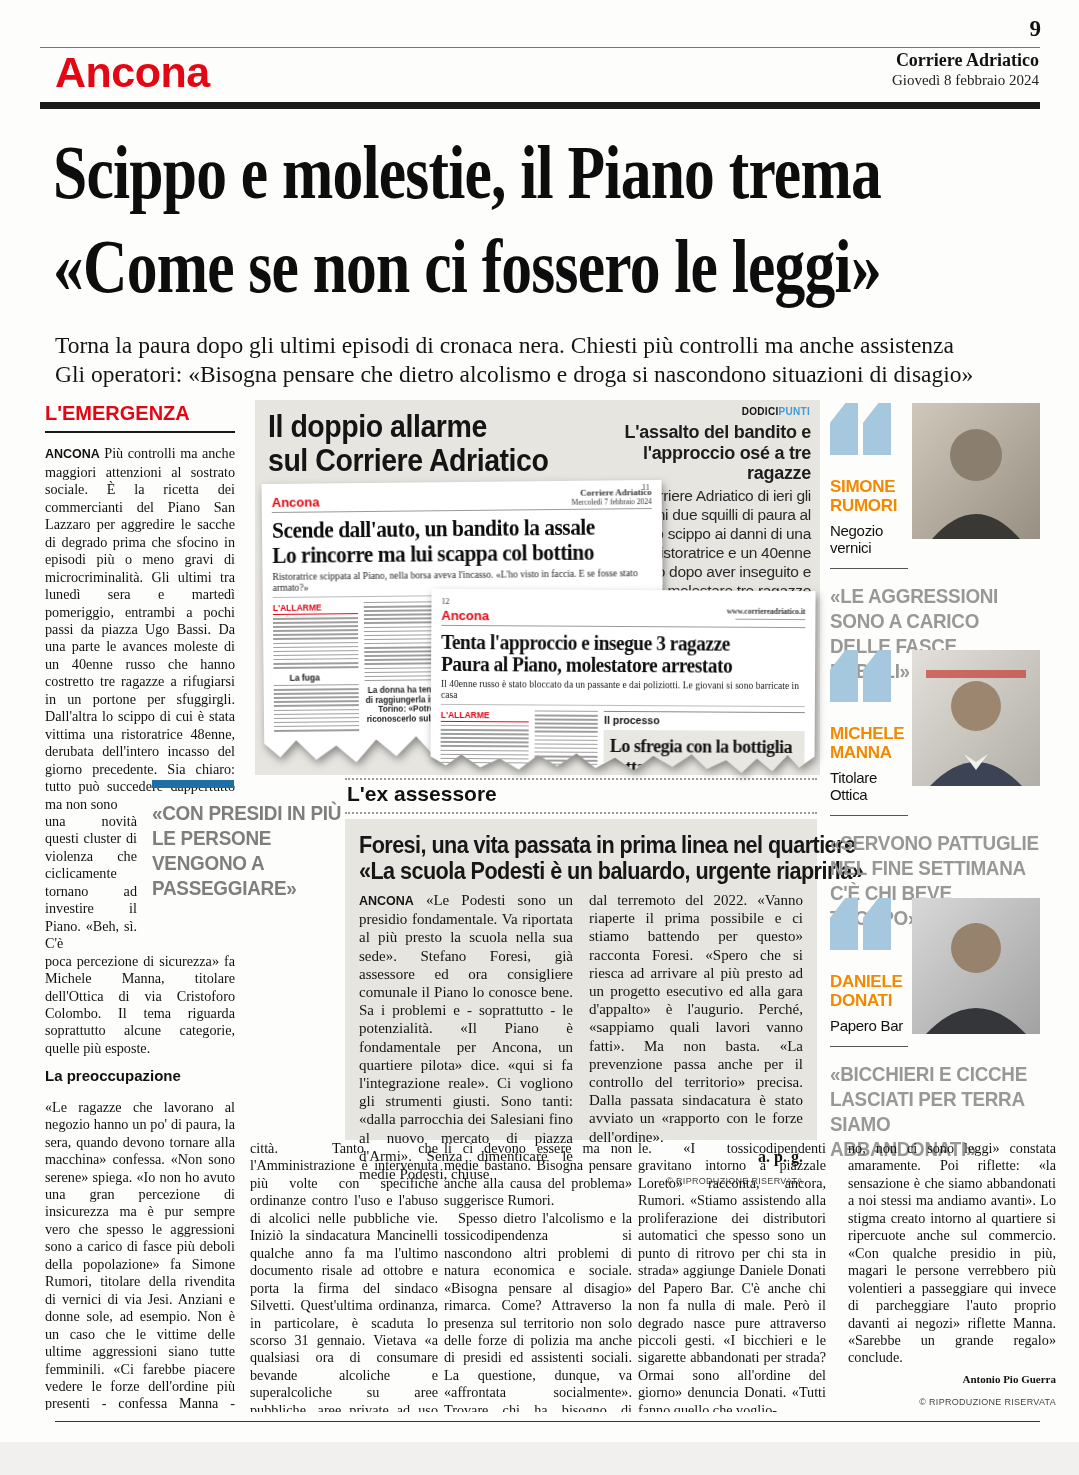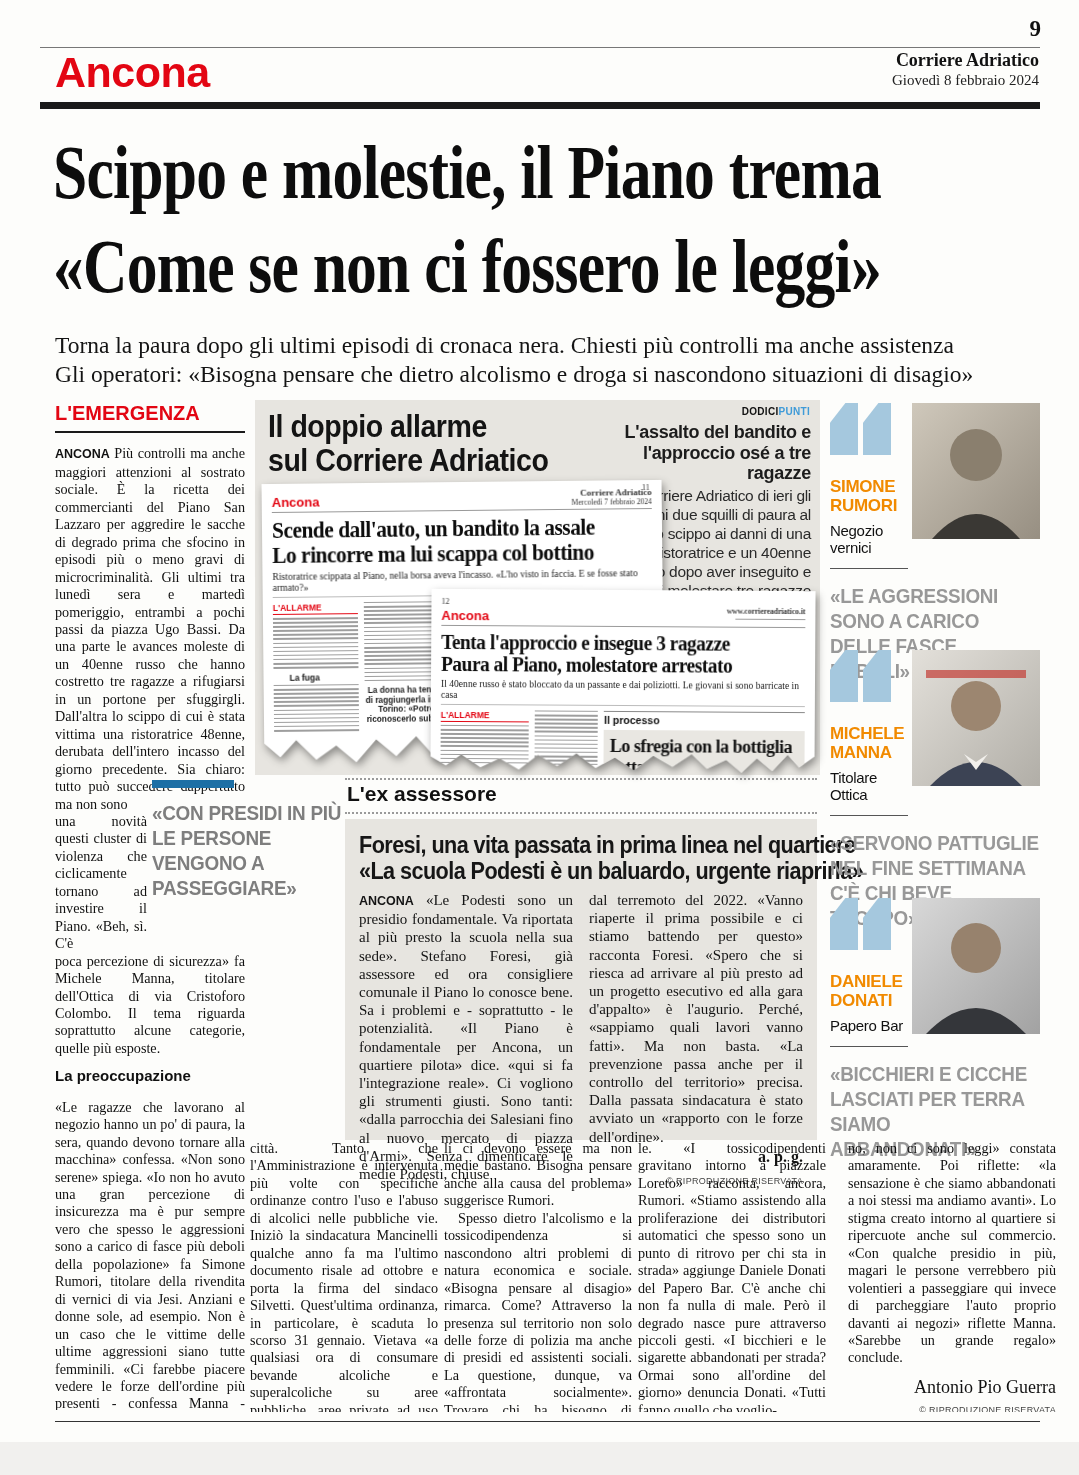--- a/index.html
+++ b/index.html
@@ -22,21 +22,21 @@
   #masthead-rule{left:40px;top:102px;width:1000px;height:7px;background:#1a1a1a;}
   
   .hl{left:53px;font-weight:bold;font-size:77px;letter-spacing:-1px;color:#0d0d0d;}
   .hl .cond{transform:scaleX(.8);}
   #headline-1{top:128px;}
   #headline-2{top:222px;}
   .standfirst{left:55px;font-size:23.5px;color:#141414;}
   #standfirst-1{top:332px;}
   #standfirst-2{top:361px;}
   
-  #left-col{left:55px;top:405px;width:190px;height:1005px;overflow:hidden;font-size:14.2px;line-height:17.45px;}
+  #left-col{left:45px;top:405px;width:190px;height:1005px;overflow:hidden;font-size:14.2px;line-height:17.45px;}
   #emergency-kicker{font-family:"Liberation Sans",sans-serif;color:#e30613;font-weight:bold;font-size:20px;
         border-bottom:2px solid #1a1a1a;padding-bottom:9px;margin-bottom:12px;}
   #left-col p{margin:0;}
   .dateline{font-family:"Liberation Sans",sans-serif;font-weight:bold;font-size:12.5px;}
   .pq-spacer{float:right;width:98px;height:122px;}
   .clear{clear:both;}
   .inner-subhead{font-family:"Liberation Sans",sans-serif;font-weight:bold;font-size:15px;margin:10px 0 14px 0;}
   
   #pull-quote{left:152px;top:780px;width:200px;}
   #pull-quote-bar{width:82px;height:8px;background:#1d6fa5;margin-bottom:12px;}
@@ -110,21 +110,21 @@
   .q-photo{position:absolute;right:0;top:0;width:128px;height:136px;overflow:hidden;}
   .q-photo svg{display:block;}
   .q-text{font-family:"Liberation Sans",sans-serif;font-weight:bold;font-size:20.5px;line-height:25px;color:#989898;
         margin-top:14px;letter-spacing:-.3px;transform:scaleX(.92);transform-origin:0 0;width:228px;}
   
   .bot-col{position:absolute;top:1140px;height:272px;overflow:hidden;font-size:14.2px;line-height:17.45px;}
   #bot-1{left:250px;width:188px;} #bot-2{left:444px;width:188px;}
   #bot-3{left:638px;width:188px;} #bot-4{left:848px;width:208px;}
   .bot-col p{margin:0;}
   .indent{text-indent:14px;}
-  #article-signature{text-align:right;font-weight:normal;font-size:18px;margin-top:12px;}
+  #article-signature{text-align:right;font-weight:bold;font-size:11px;margin-top:4px;}
   #bottom-rule{left:55px;top:1421px;width:985px;border-top:1.5px solid #333;}
   #page-bottom-edge{left:0;top:1442px;width:1079px;height:33px;background:#f1f0ee;}
 </style>
 </head>
 <body>
 
 <div id="page">
 
   <div class="abs hairline" id="top-hairline"></div>
   <div class="abs serif" id="page-number">9</div>

